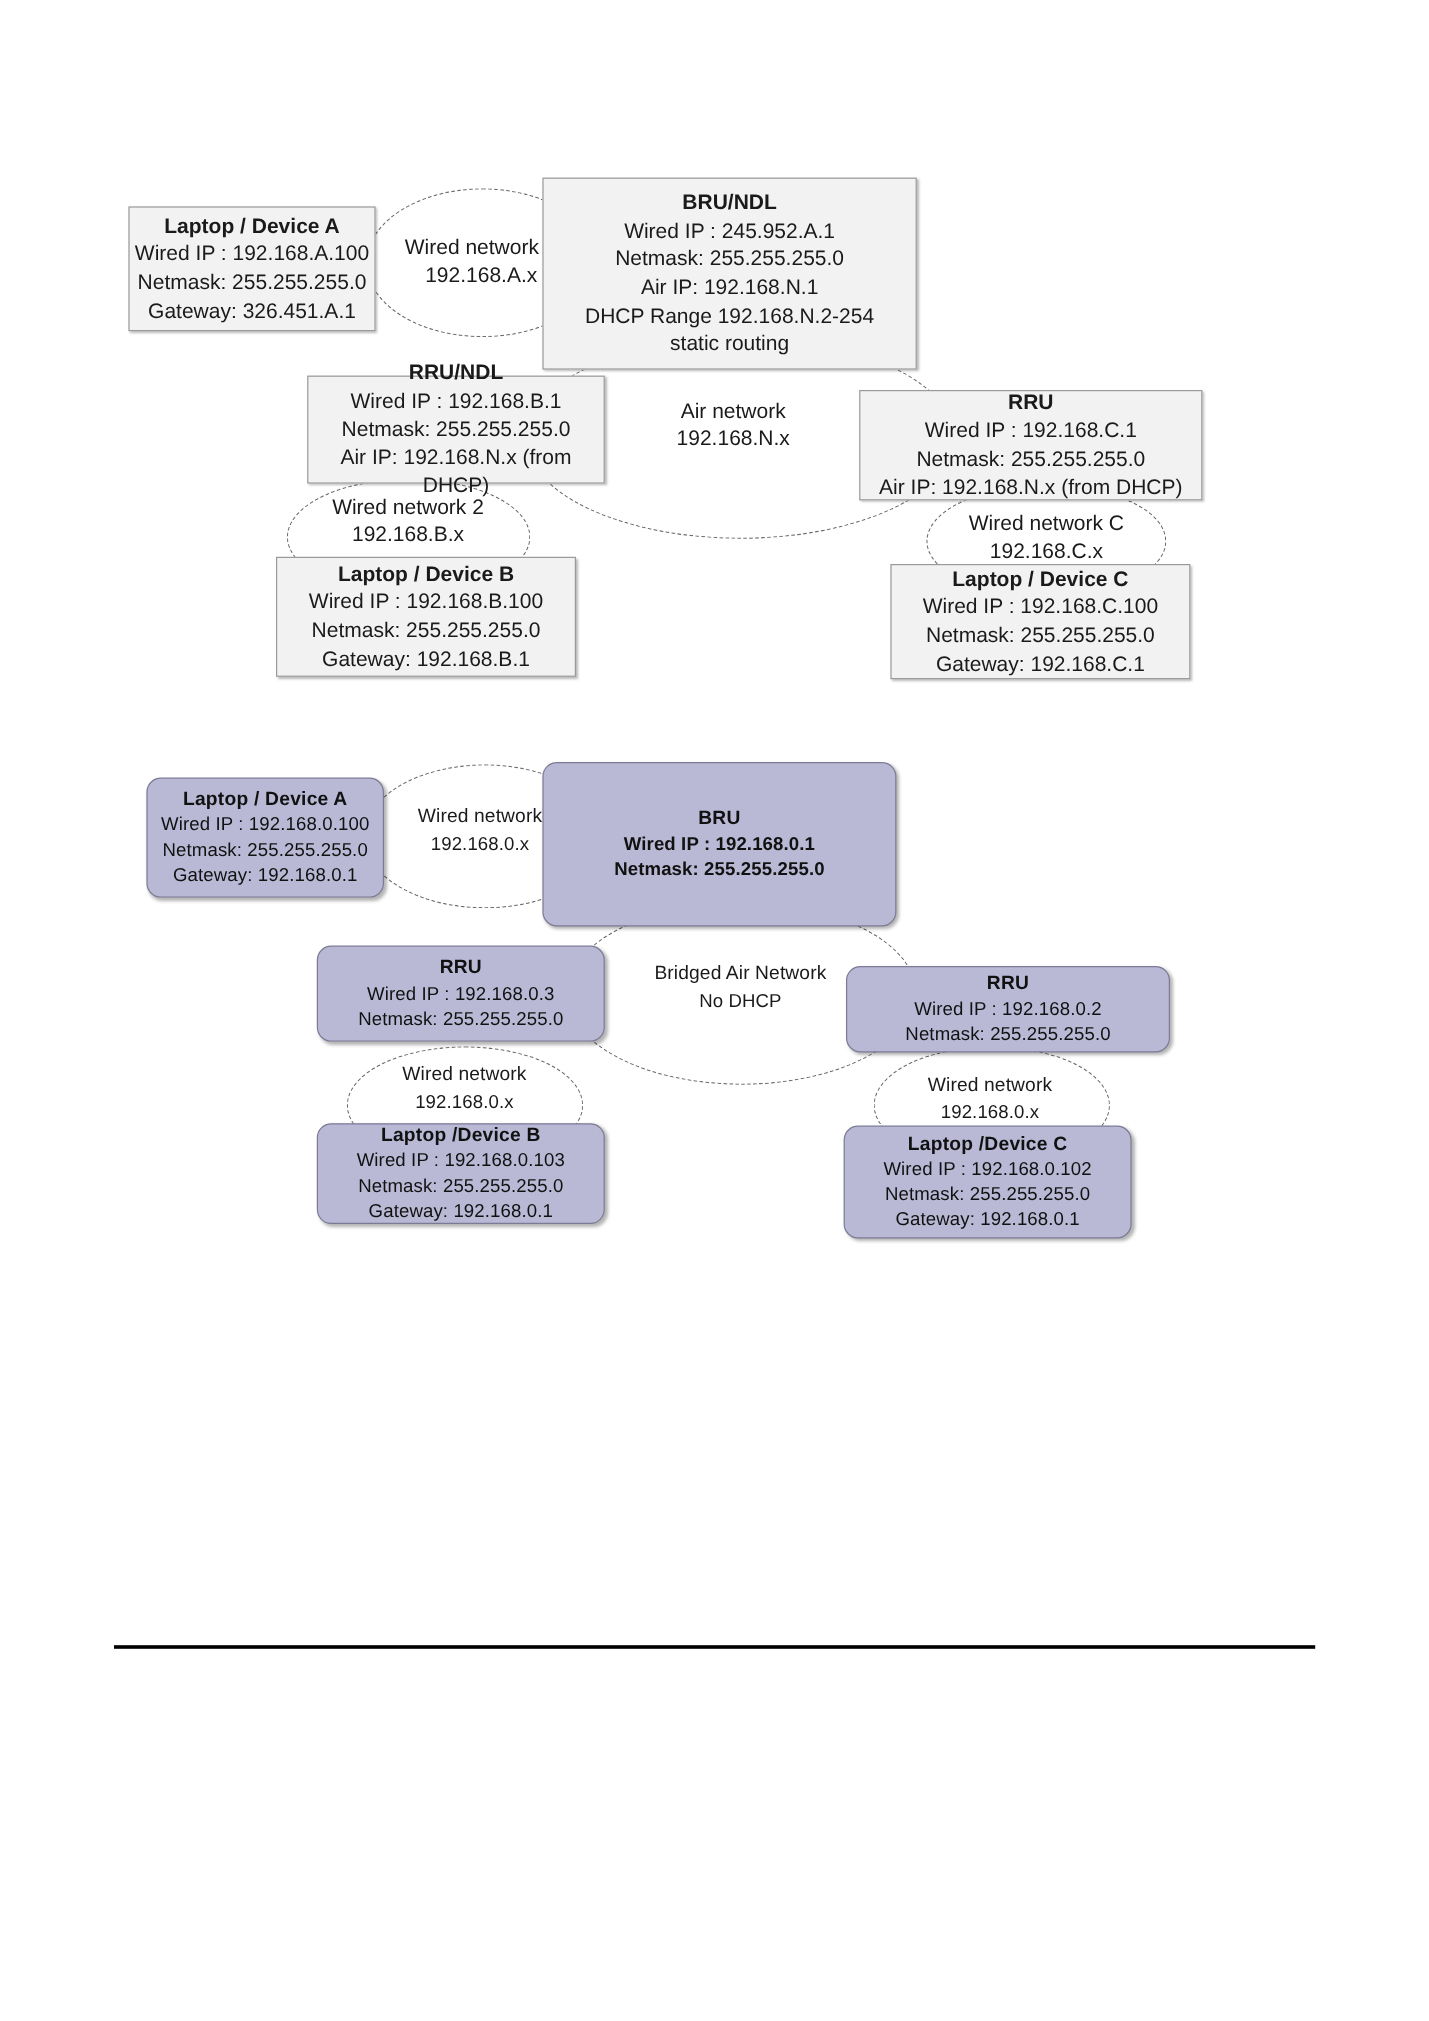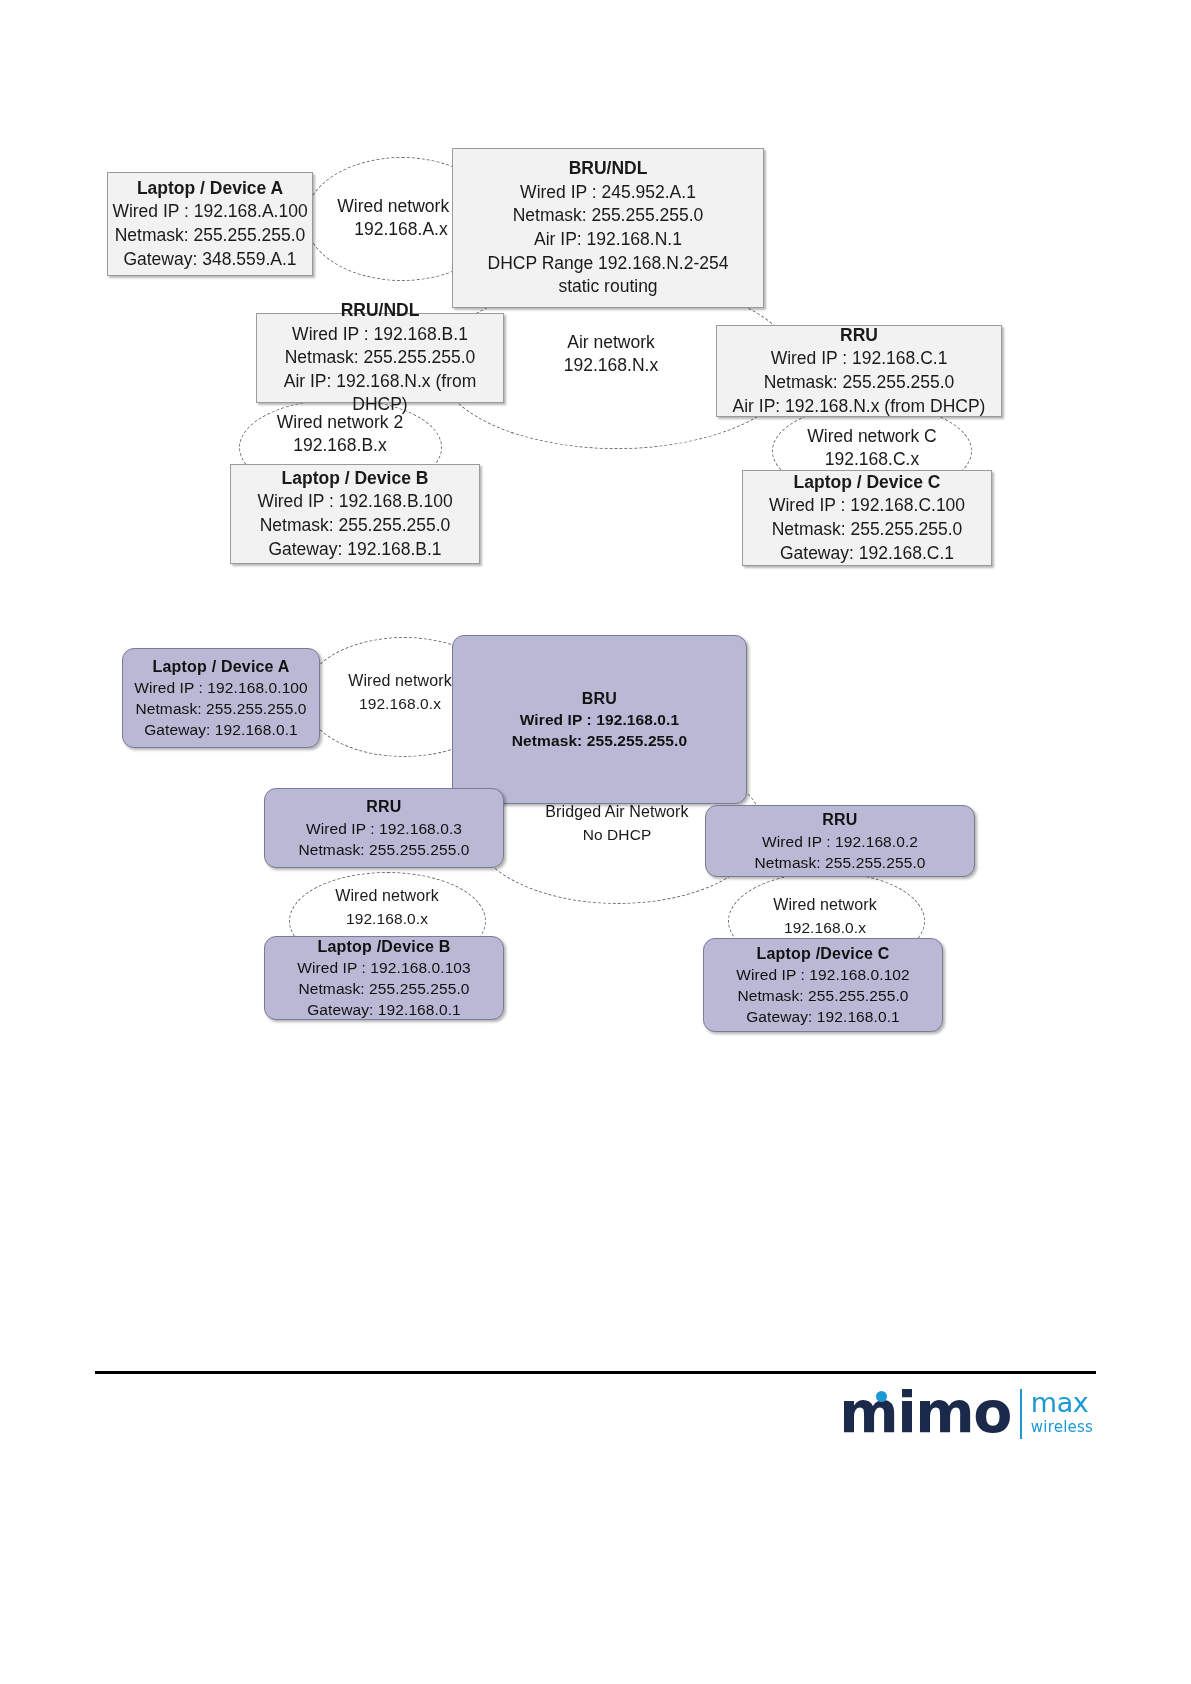--- a/index.html
+++ b/index.html
@@ -170,21 +170,21 @@
 
     <div class="ellipse" style="left:305px; top:157px; width:192px; height:122px;"></div>
     <div class="ellipse" style="left:438px; top:281px; width:356px; height:166px;"></div>
     <div class="ellipse thin" style="left:239px; top:399px; width:201px; height:95px;"></div>
     <div class="ellipse thin" style="left:772px; top:404px; width:198px; height:92px;"></div>
 
     <div class="node" style="left:107px; top:172px; width:206px; height:104px;">
       <div class="ttl">Laptop / Device A</div>
       <div class="ln">Wired IP : 192.168.A.100</div>
       <div class="ln">Netmask: 255.255.255.0</div>
-      <div class="ln">Gateway: 348.559.A.1</div>
+      <div class="ln">Gateway: 326.451.A.1</div>
     </div>
 
     <div class="netlabel" style="left:310px; top:195px; width:182px;">
       <div>Wired network A</div>
       <div>192.168.A.x</div>
     </div>
 
     <div class="node" style="left:452px; top:148px; width:312px; height:160px;">
       <div class="ttl">BRU/NDL</div>
       <div class="ln">Wired IP : 245.952.A.1</div>
@@ -250,21 +250,21 @@
       <div class="ln">Wired IP : 192.168.0.100</div>
       <div class="ln">Netmask: 255.255.255.0</div>
       <div class="ln">Gateway: 192.168.0.1</div>
     </div>
 
     <div class="netlabel" style="left:310px; top:670px; width:180px;">
       <div>Wired network</div>
       <div class="sub">192.168.0.x</div>
     </div>
 
-    <div class="node" style="left:452px; top:635px; width:295px; height:169px;">
+    <div class="node" style="left:452px; top:635px; width:295px; height:137px;">
       <div class="ttl">BRU</div>
       <div class="ln" style="font-weight:bold;">Wired IP : 192.168.0.1</div>
       <div class="ln" style="font-weight:bold;">Netmask: 255.255.255.0</div>
     </div>
 
     <div class="node" style="left:264px; top:788px; width:240px; height:80px;">
       <div class="ttl">RRU</div>
       <div class="ln">Wired IP : 192.168.0.3</div>
       <div class="ln">Netmask: 255.255.255.0</div>
     </div>
@@ -299,22 +299,14 @@
 
     <div class="node" style="left:703px; top:938px; width:240px; height:94px;">
       <div class="ttl">Laptop /Device  C</div>
       <div class="ln">Wired IP : 192.168.0.102</div>
       <div class="ln">Netmask: 255.255.255.0</div>
       <div class="ln">Gateway: 192.168.0.1</div>
     </div>
   </div>
 
   <div class="footer-rule"></div>
-  <div class="logo">
-    <div class="logo-mimo">mimo</div>
-    <div class="logo-idot"></div>
-    <div class="logo-right">
-      <div class="logo-max">max</div>
-      <div class="logo-wireless">wireless</div>
-    </div>
-  </div>
 
 </div>
 
 </body></html>

